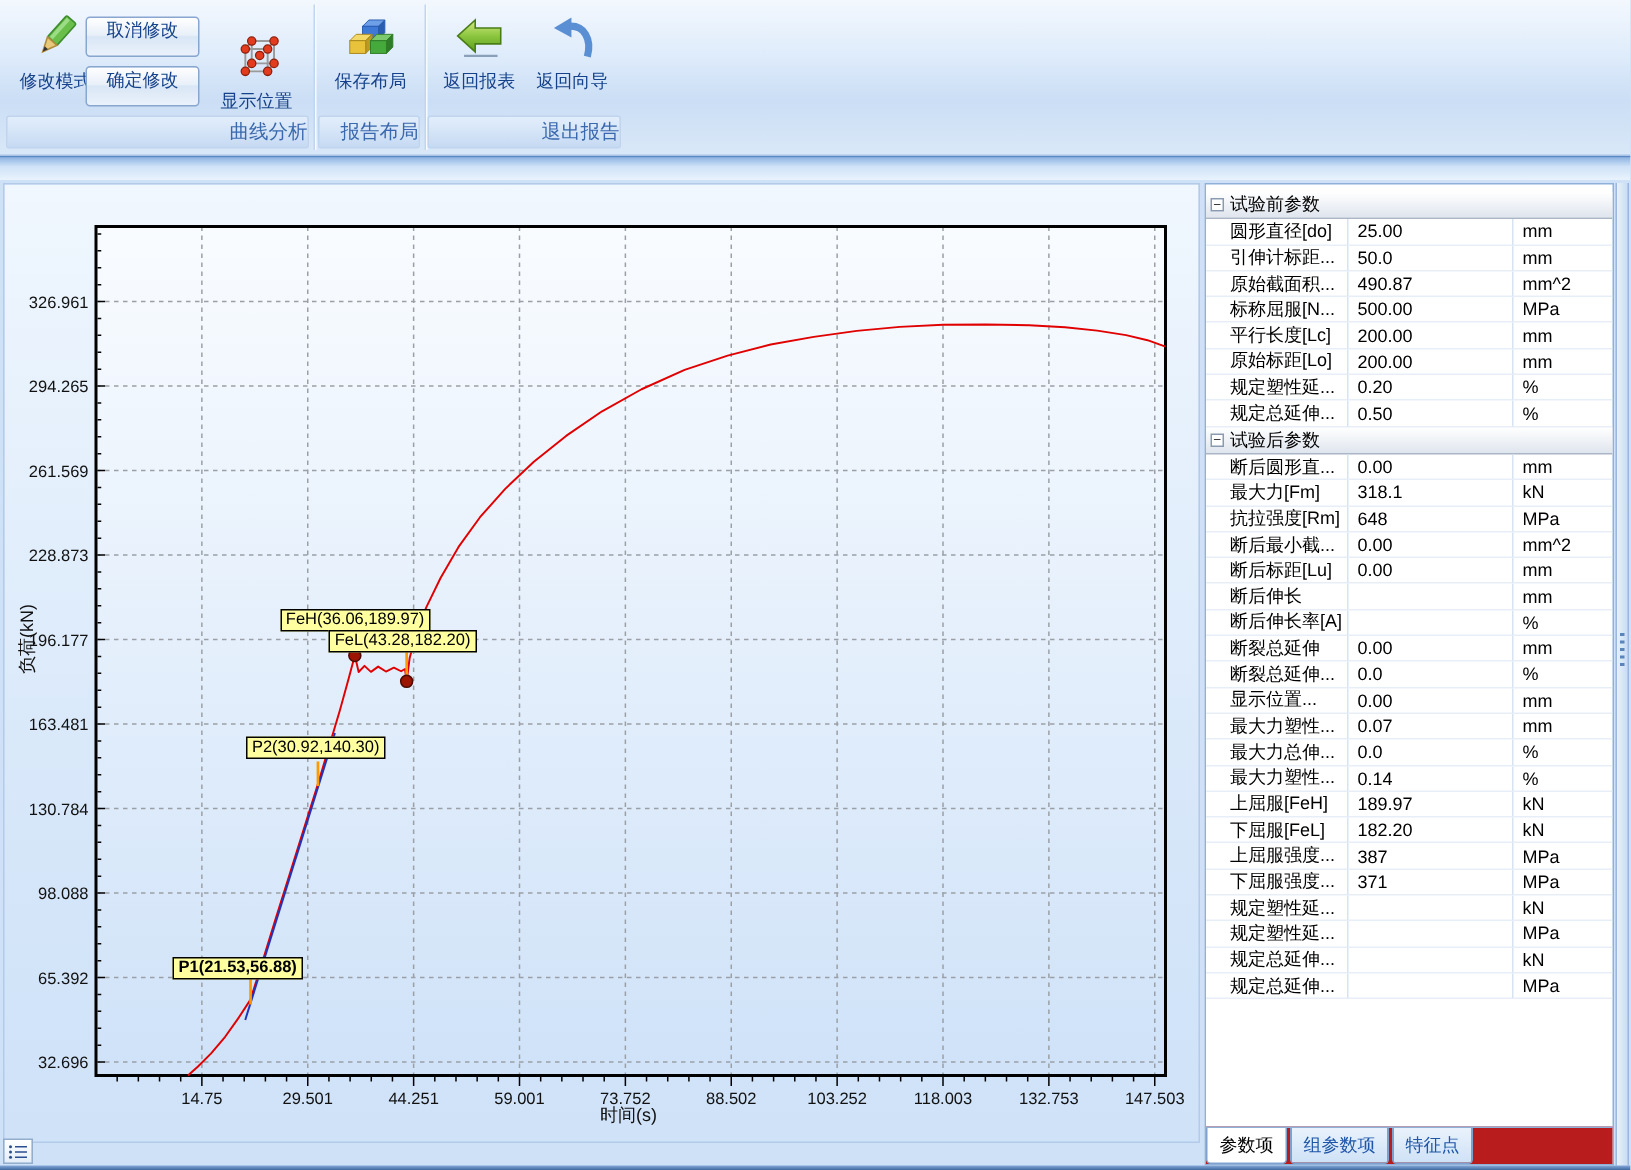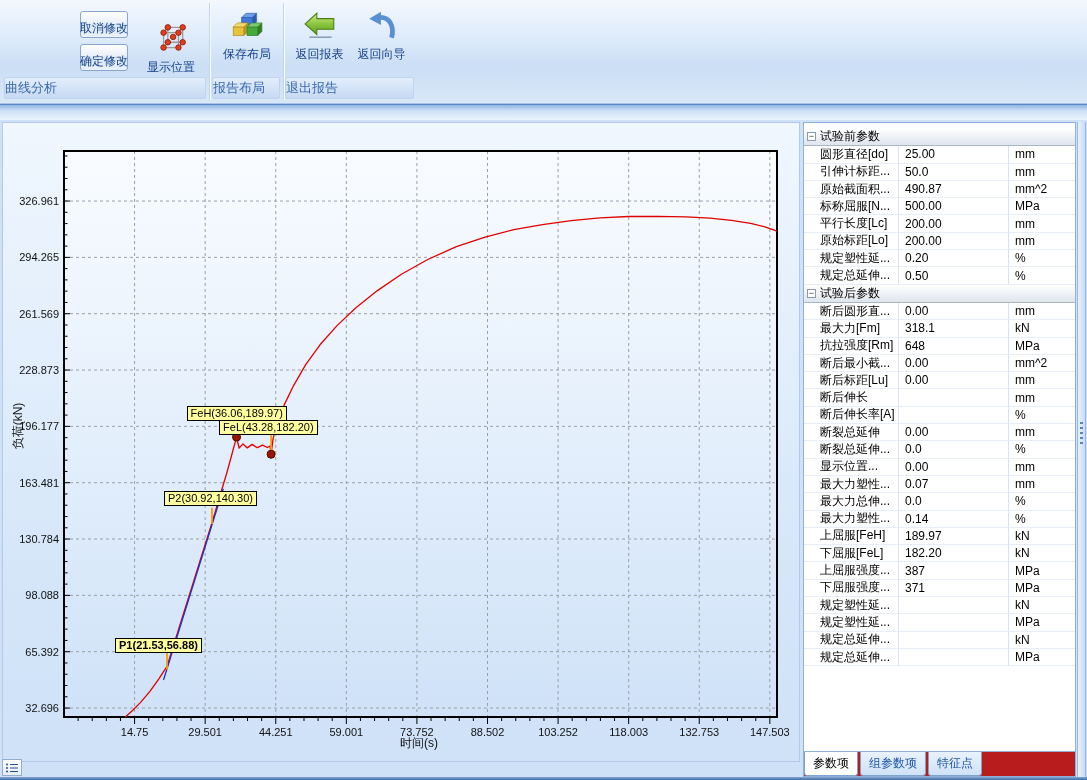--- a/index.html
+++ b/index.html
@@ -13,30 +13,30 @@
     background:linear-gradient(#f3f8fe,#dfecfb 35%,#cbdef5 65%,#d9e8f8);
     border-bottom:1px solid #aac4e6;box-sizing:border-box;
   }
   .big-btn{
     position:absolute;top:4px;height:72px;display:flex;flex-direction:column;
     align-items:center;border-radius:3px;cursor:default;
   }
   .big-btn .ico{width:34px;height:34px;margin-top:4px;}
   .big-btn .lbl{font-size:12px;color:#15428b;margin-top:4px;white-space:nowrap;}
   .small-btn{
-    position:absolute;left:80px;width:48px;height:27px;
+    position:absolute;left:57px;width:76px;height:27px;
     border:1px solid #89a6cf;border-radius:3px;
     background:linear-gradient(#fefefe,#e9f0f9 45%,#d9e6f5 50%,#eaf2fb);
-    font-size:12px;color:#15428b;display:flex;align-items:flex-end;justify-content:center;
+    font-size:12px;color:#15428b;display:flex;align-items:flex-start;justify-content:center;
     box-sizing:border-box;white-space:nowrap;
   }
   .grp{
     position:absolute;top:77px;height:22px;border-radius:2px;
     background:linear-gradient(#e3eefb,#c6daf3);border:1px solid #c0d4ee;
-    color:#3a68ad;font-size:13px;display:flex;align-items:center;justify-content:flex-start;
+    color:#3a68ad;font-size:13px;display:flex;align-items:center;justify-content:flex-end;
     box-sizing:border-box;
   }
   .vsep{position:absolute;top:3px;height:97px;width:1px;background:#c2d5ee;box-shadow:1px 0 0 #f7fbff;}
   .top-band{
     position:absolute;top:104px;left:0;width:1087px;height:16px;
     background:linear-gradient(#8fb4e2,#cfe2f7 40%,#e9f3fd);
     border-top:1px solid #5c87c5;box-sizing:border-box;
   }
   
   .chart-panel{
@@ -98,20 +98,33 @@
     box-sizing:border-box;display:flex;align-items:center;justify-content:center;z-index:5;
   }
   .footer{position:absolute;left:0;top:777px;width:1087px;height:3px;
     background:linear-gradient(#84a9d8,#41699f);}
 </style>
 </head>
 <body>
 
 <div class="ribbon">
 
+  <div class="big-btn" style="left:6px;width:62px;">
+    <span class="ico">
+      <svg width="34" height="34" viewBox="0 0 32 32">
+        <g transform="rotate(42 16 16)">
+          <rect x="12" y="1" width="8" height="18" rx="1" fill="#6abf4b" stroke="#3e8d2e"></rect>
+          <rect x="13" y="2" width="2.5" height="16" fill="#9bdc85"></rect>
+          <polygon points="12,19 20,19 16,28" fill="#e8c87a" stroke="#b08d3e"></polygon>
+          <polygon points="14.6,24.6 17.4,24.6 16,28" fill="#333"></polygon>
+        </g>
+      </svg>
+    </span>
+    <span class="lbl">修改模式</span>
+  </div>
 
   <div class="small-btn" style="top:11px;">
     <span>取消修改</span>
   </div>
   <div class="small-btn" style="top:44px;">
     <span>确定修改</span>
   </div>
 
   <div class="big-btn" style="left:140px;width:62px;justify-content:flex-end;">
     <span class="ico">

